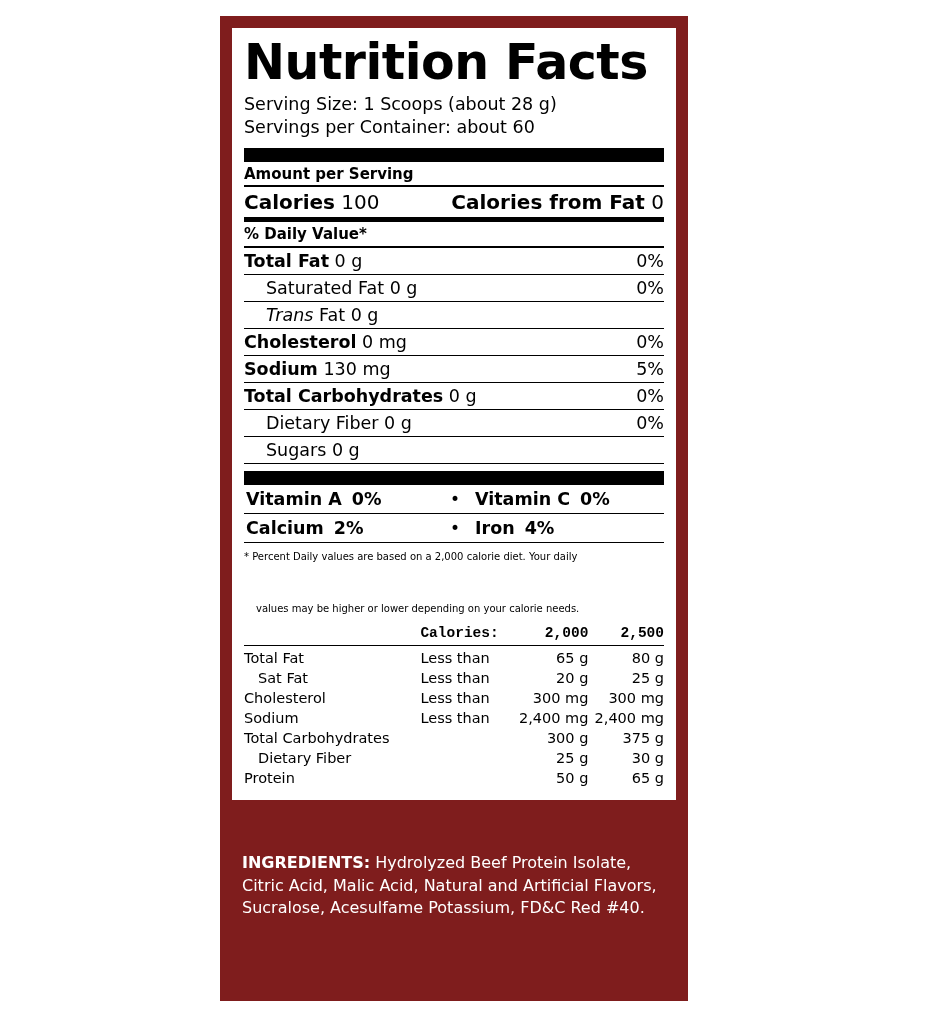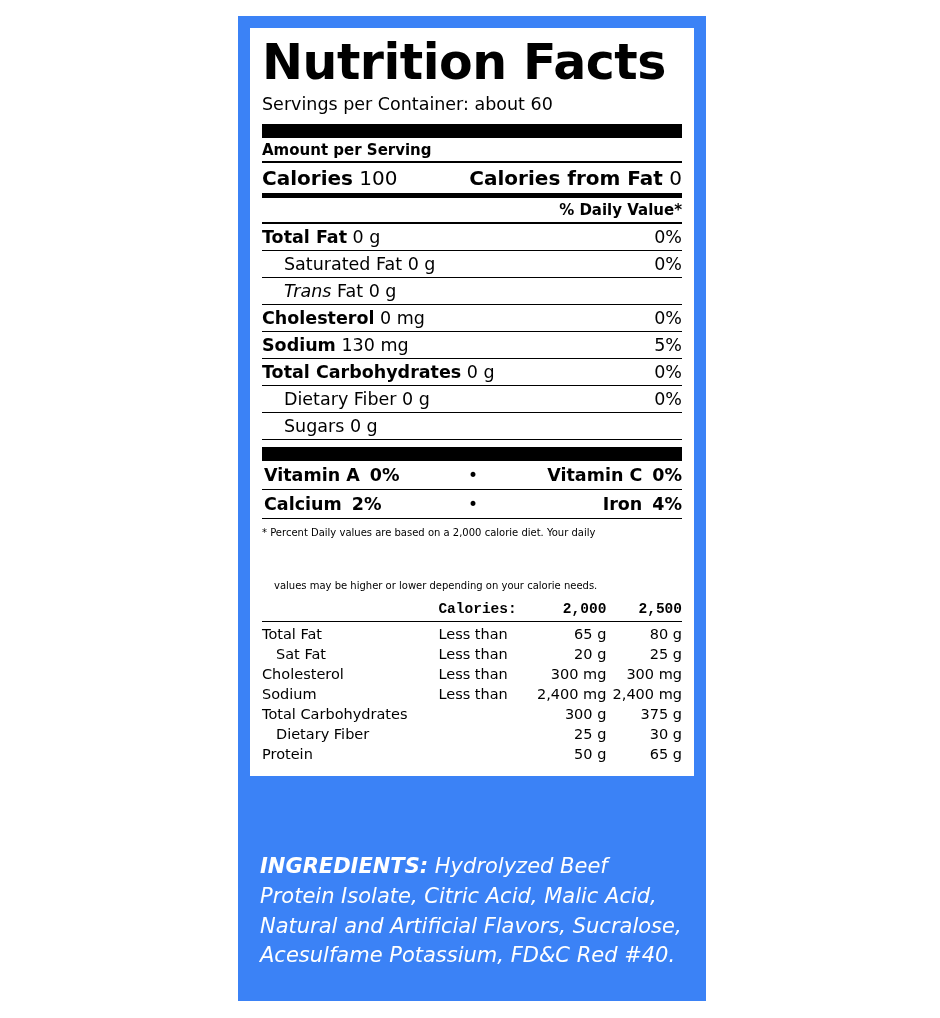--- a/index.html
+++ b/index.html
@@ -9,25 +9,25 @@
   }
   body {
     width: 940px;
     height: 1018px;
     font-family: "DejaVu Sans", sans-serif;
     color: #000000;
   }
 
   .panel {
     position: absolute;
-    left: 238px;
+    left: 220px;
     top: 16px;
     width: 468px;
     height: 985px;
-    background: #3b82f6;
+    background: #7f1d1d;
     box-sizing: border-box;
   }
 
   .label-body {
     position: absolute;
     left: 12px;
     top: 12px;
     width: 444px;
     background: #ffffff;
     box-sizing: border-box;
@@ -90,21 +90,21 @@
 
   .calories-row {
     font-size: 20px;
     padding: 3px 0 3px 0;
   }
   .calories-row b { font-weight: bold; }
 
   .dv-row {
     font-size: 15px;
     font-weight: bold;
-    text-align: right;
+    text-align: left;
     padding: 3px 0 3px 0;
   }
 
   .b { font-weight: bold; }
   .indent1 { padding-left: 22px; }
   .ital { font-style: italic; }
 
   .vit-row {
     display: flex;
     align-items: baseline;
@@ -115,21 +115,21 @@
     flex: 1 1 0;
     white-space: nowrap;
     font-weight: bold;
   }
   .vit-cell.first { text-align: left; padding-left: 2px;}
   .vit-dot {
     flex: 0 0 40px;
     text-align: center;
     font-size: 17px;
   }
-  .vit-cell.last { text-align: right; }
+  .vit-cell.last { text-align: left; }
   .vit-num { padding-left: 10px; }
 
   .footnote {
     font-size: 10px;
     line-height: 1.35;
     padding: 7px 0 3px 0;
   }
   .footnote .ind { padding-left: 12px; display: block; margin-top: 39px; }
 
   table.dv {
@@ -150,37 +150,37 @@
   table.dv tr.head .c-name { font-weight: normal; }
   table.dv .sub { padding-left: 14px; }
   .dv-head-rule td { padding: 0; }
   .dv-head-rule div { height: 1px; background: #000; }
 
   .ingredients {
     position: absolute;
     left: 12px;
     width: 444px;
     color: #ffffff;
-    font-size: 21px;
+    font-size: 16px;
     line-height: 1.42;
     box-sizing: border-box;
     padding: 0 8px 0 10px;
-    font-style: italic;
   }
   .ingredients b { font-weight: bold; }
 </style>
 </head>
 <body>
 
 <div class="panel">
 
   <div class="label-body" id="label-body">
 
     <div class="title">Nutrition Facts</div>
 
+    <div class="serving-line">Serving Size: 1 Scoops (about 28 g)</div>
     <div class="serving-line">Servings per Container: about 60</div>
 
     <div class="bar-thick"></div>
 
     <div class="amount-per">Amount per Serving</div>
     <div class="rule-med"></div>
 
     <div class="row calories-row">
       <span class="left"><b>Calories</b> <span>100</span></span>
       <span class="right"><b>Calories from Fat</b> <span>0</span></span>

